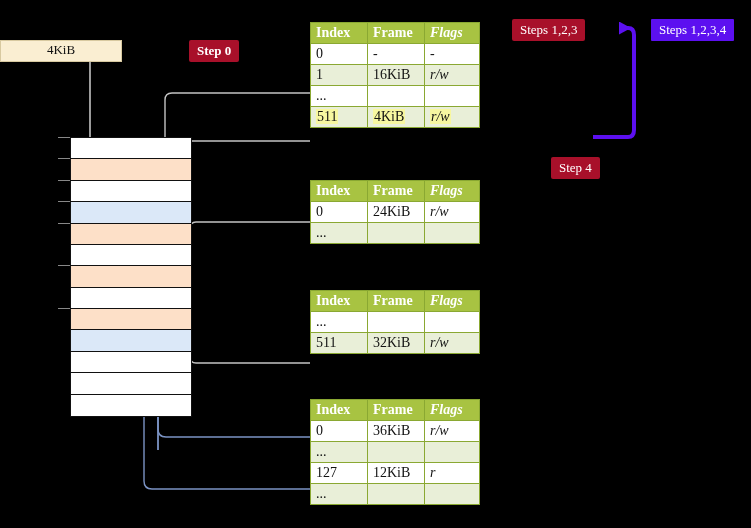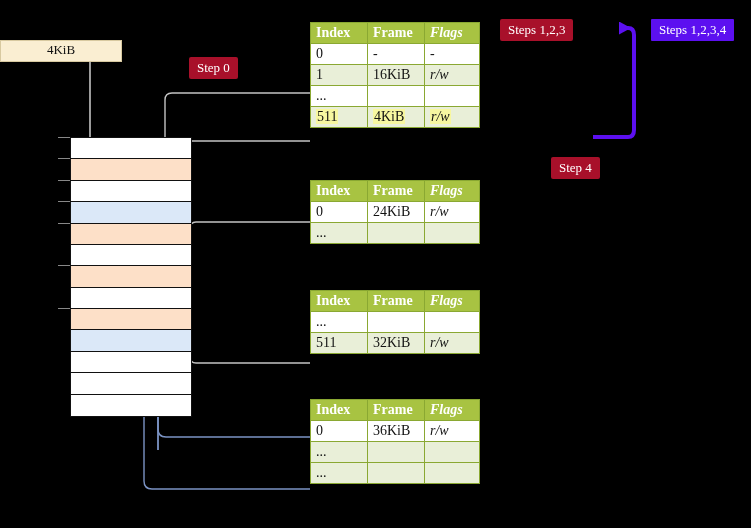--- a/index.html
+++ b/index.html
@@ -94,24 +94,24 @@
     <path d="M310,489 L152,489 Q144,489 144,481 L144,415" stroke="#7b93c4" stroke-width="1.4" fill="none"></path>
 
     <path d="M593,137 L628,137 Q634,137 634,130 L634,35
              Q634,28 628,28 L620,28" stroke="#5c10f0" stroke-width="4" fill="none" marker-end="url(#apurple)"></path>
   </svg>
 
   <div class="memlabel" style="left:0px;top:40px;width:120px;height:20px;">
     <span>4KiB</span>
   </div>
 
-  <div class="badge red" style="left:189px;top:57px;">
+  <div class="badge red" style="left:189px;top:40px;font-weight:bold;">
     <span>Step 0</span>
   </div>
-  <div class="badge red" style="left:500px;top:19px;">
+  <div class="badge red" style="left:512px;top:19px;">
     <span>Steps 1,2,3</span>
   </div>
   <div class="badge blue" style="left:651px;top:19px;">
     <span>Steps 1,2,3,4</span>
   </div>
   <div class="badge red" style="left:551px;top:157px;">
     <span>Step 4</span>
   </div>
 
   <div class="grid" id="memgrid" style="left:70px;top:137px;width:120px;height:278px;">
@@ -225,20 +225,25 @@
           <tr class="plain">
             <td class="c-index">0</td>
             <td class="c-frame">36KiB</td>
             <td class="c-flags">r/w</td>
           </tr>
           <tr class="alt">
             <td class="c-index">...</td>
             <td class="c-frame"></td>
             <td class="c-flags"></td>
           </tr>
+          <tr class="plain">
+            <td class="c-index">127</td>
+            <td class="c-frame">12KiB</td>
+            <td class="c-flags">r</td>
+          </tr>
           <tr class="alt">
             <td class="c-index">...</td>
             <td class="c-frame"></td>
             <td class="c-flags"></td>
           </tr>
         </tbody>
       </table>
     </div>
 
 </div>

